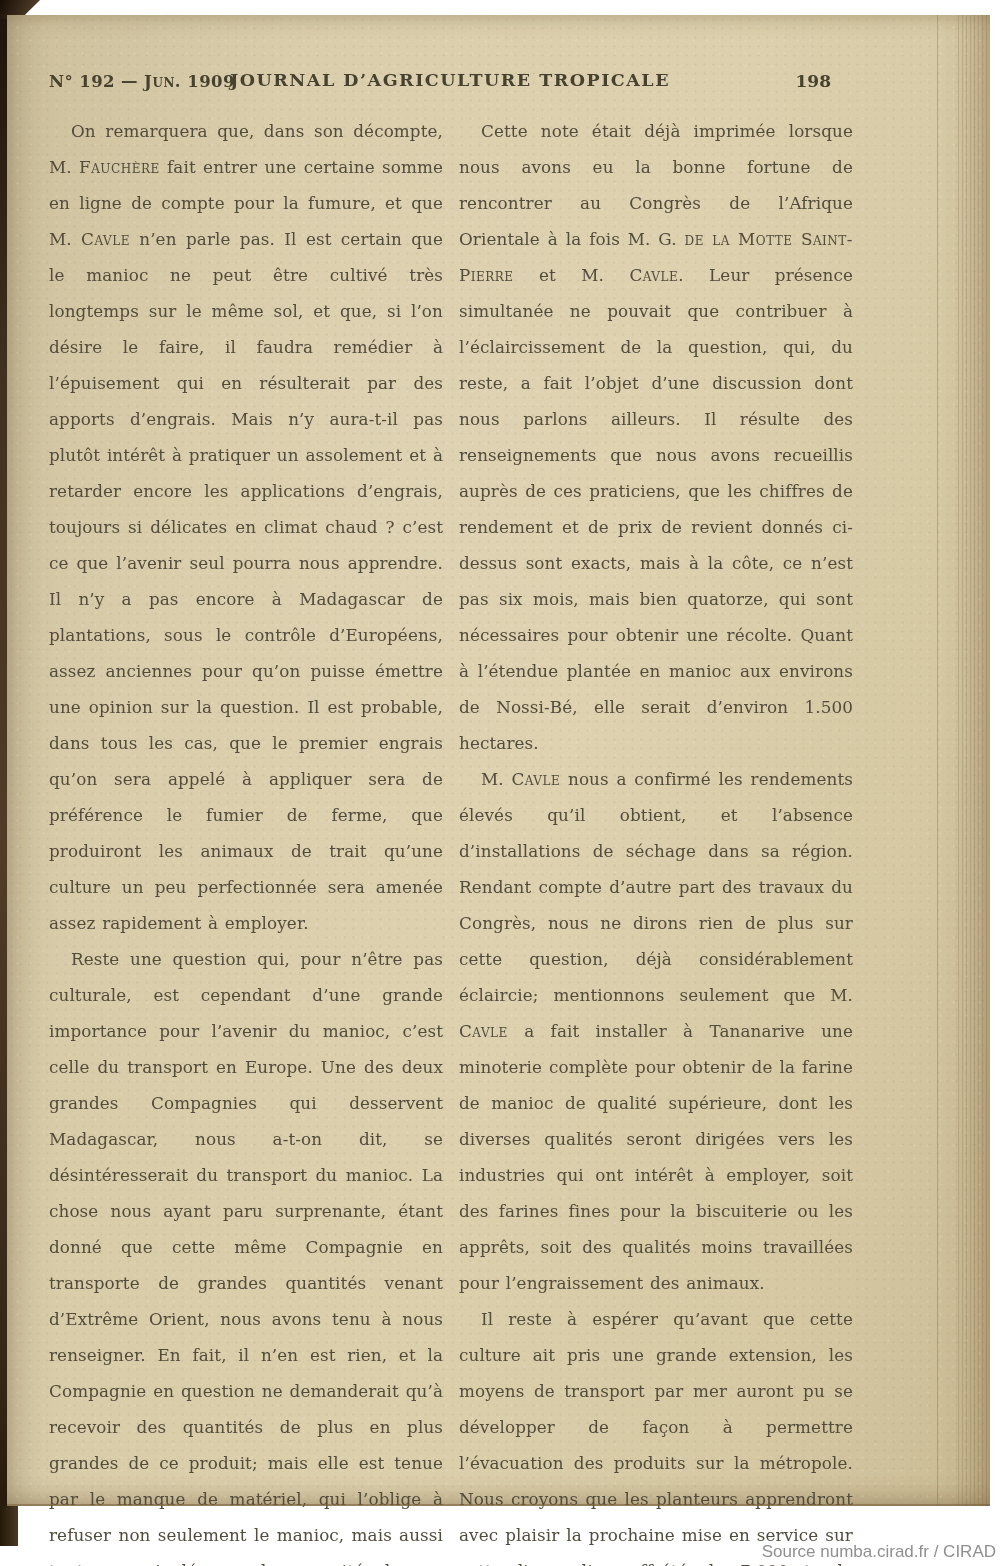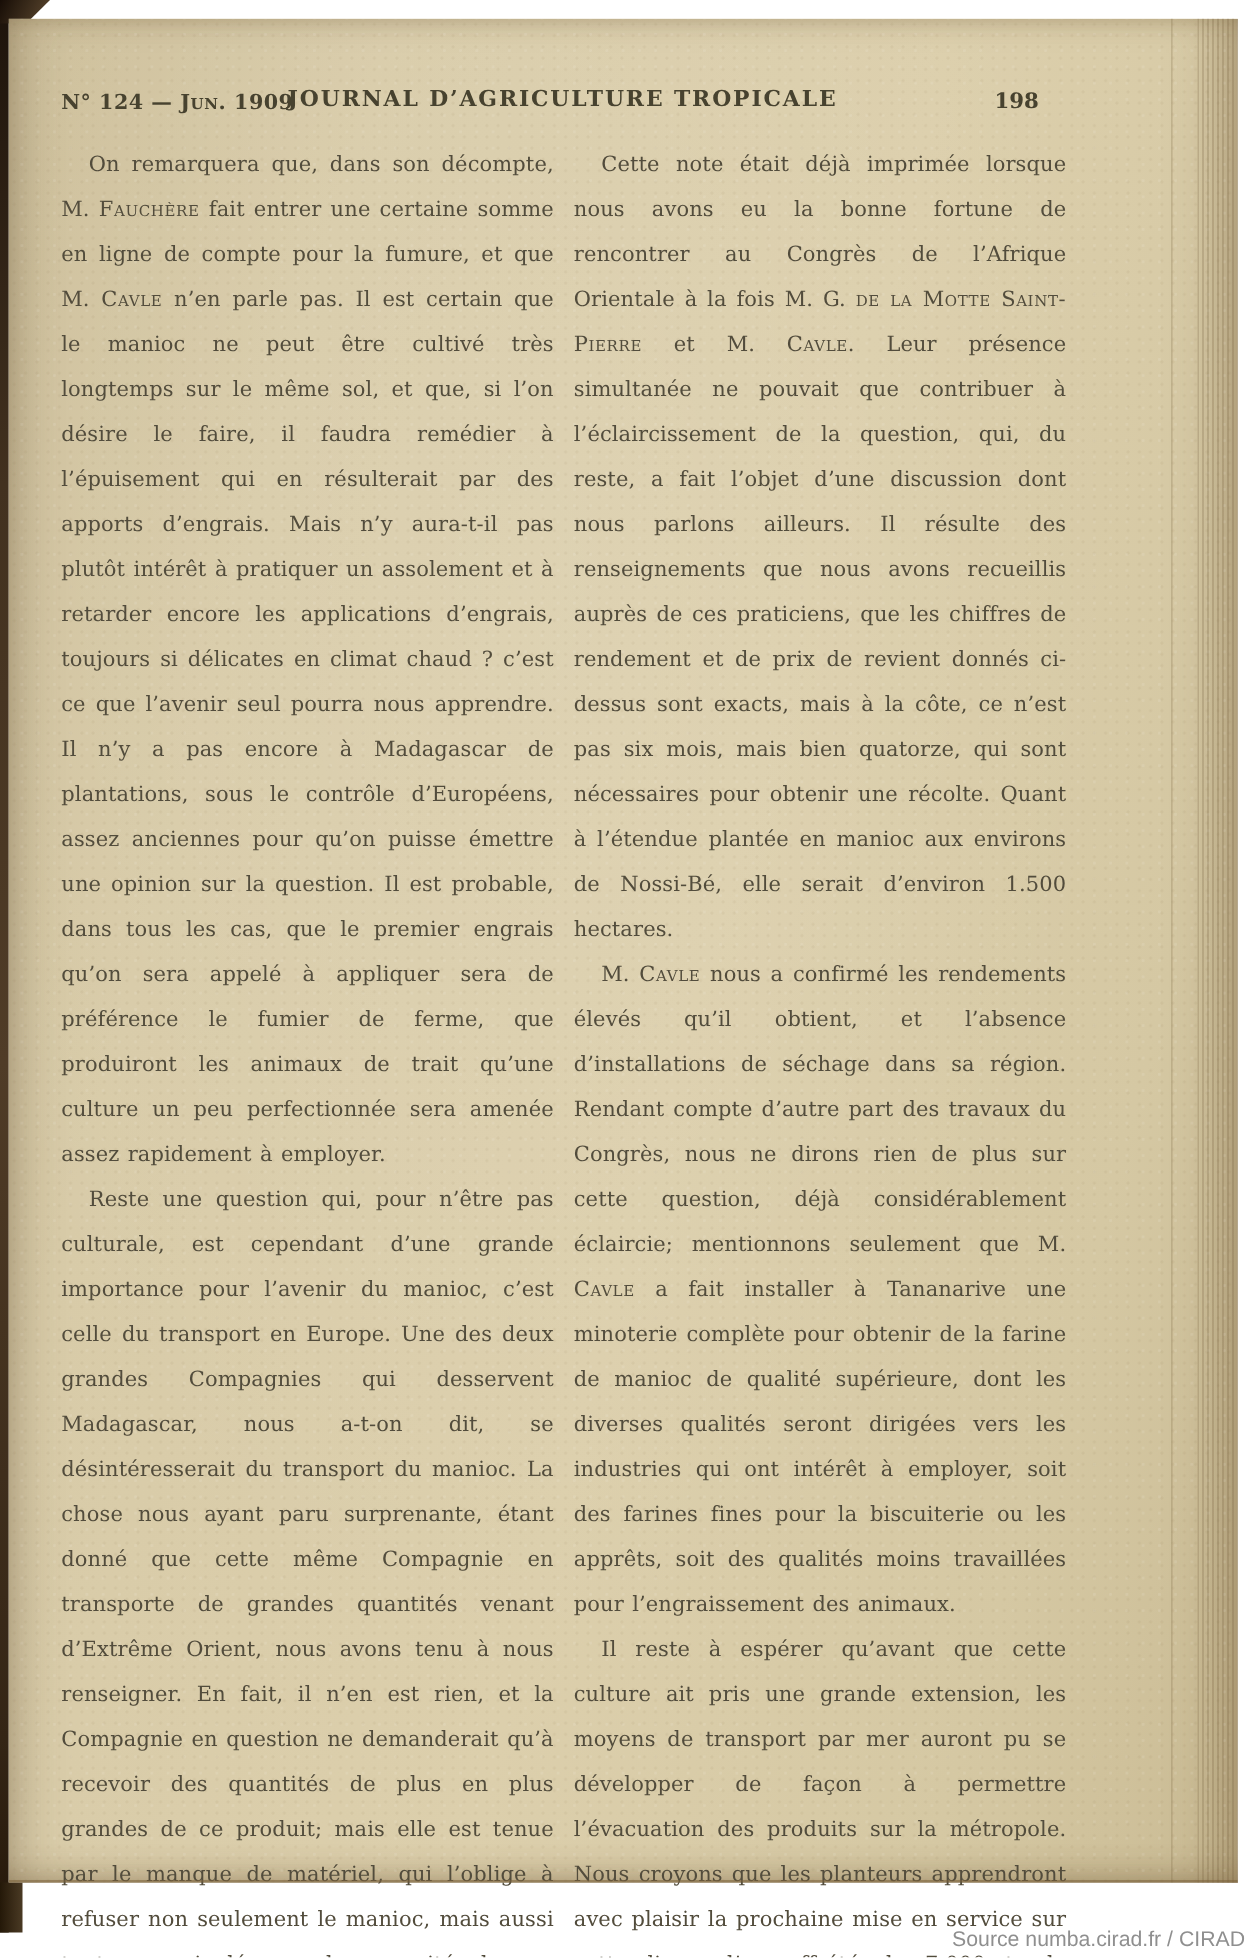--- a/index.html
+++ b/index.html
@@ -85,21 +85,21 @@
 <div class="screenshot">
   <div class="book-edge-left"></div>
   <div class="book-corner-top"></div>
   <div class="book-corner-bottom"></div>
 
   <div class="paper">
     <div class="fore-edge"></div>
     <div class="crease"></div>
 
     <div class="page-header">
-      <div class="issue"><span>N° 124 — </span><span class="smallcaps">Jun.</span><span> 1909</span></div>
+      <div class="issue"><span>N° 192 — </span><span class="smallcaps">Jun.</span><span> 1909</span></div>
       <div class="journal-title">JOURNAL D’AGRICULTURE TROPICALE</div>
       <div class="pageno">198</div>
     </div>
 
     <div class="col col-left">
         <p class="para indent"><span>On remarquera que, dans son décompte, M. </span><span class="smallcaps">Fauchère</span><span> fait entrer une certaine somme en ligne de compte pour la fumure, et que M. </span><span class="smallcaps">Cavle</span><span> n’en parle pas. Il est certain que le manioc ne peut être cultivé très longtemps sur le même sol, et que, si l’on désire le faire, il faudra remédier à l’épuisement qui en résulterait par des apports d’engrais. Mais n’y aura-t-il pas plutôt intérêt à pratiquer un assolement et à retarder encore les applications d’engrais, toujours si délicates en climat chaud ? c’est ce que l’avenir seul pourra nous apprendre. Il n’y a pas encore à Madagascar de plantations, sous le contrôle d’Européens, assez anciennes pour qu’on puisse émettre une opinion sur la question. Il est probable, dans tous les cas, que le premier engrais qu’on sera appelé à appliquer sera de préférence le fumier de ferme, que produiront les animaux de trait qu’une culture un peu perfectionnée sera amenée assez rapidement à employer.</span></p>
         <p class="para indent"><span>Reste une question qui, pour n’être pas culturale, est cependant d’une grande importance pour l’avenir du manioc, c’est celle du transport en Europe. Une des deux grandes Compagnies qui desservent Madagascar, nous a-t-on dit, se désintéresserait du transport du manioc. La chose nous ayant paru surprenante, étant donné que cette même Compagnie en transporte de grandes quantités venant d’Extrême Orient, nous avons tenu à nous renseigner. En fait, il n’en est rien, et la Compagnie en question ne demanderait qu’à recevoir des quantités de plus en plus grandes de ce produit; mais elle est tenue par le manque de matériel, qui l’oblige à refuser non seulement le manioc, mais aussi tout ce qui dépasse la capacité de ses bateaux, jusqu’au moment où le renouvellement de certains contrats lui permettra de procéder à une réorganisation de ses lignes auquel sera affecté un matériel plus grand ou plus rapide, dans tous les cas de nature à donner mieux satisfaction aux exportateurs. Ce n’est donc pas de ce côté que pourront venir des obstacles au déve-</span></p>
       </div>
     <div class="col col-right">
         <p class="para indent"><span>Cette note était déjà imprimée lorsque nous avons eu la bonne fortune de rencontrer au Congrès de l’Afrique Orientale à la fois M. G. </span><span class="smallcaps">de la Motte Saint-Pierre</span><span> et M. </span><span class="smallcaps">Cavle</span><span>. Leur présence simultanée ne pouvait que contribuer à l’éclaircissement de la question, qui, du reste, a fait l’objet d’une discussion dont nous parlons ailleurs. Il résulte des renseignements que nous avons recueillis auprès de ces praticiens, que les chiffres de rendement et de prix de revient donnés ci-dessus sont exacts, mais à la côte, ce n’est pas six mois, mais bien quatorze, qui sont nécessaires pour obtenir une récolte. Quant à l’étendue plantée en manioc aux environs de Nossi-Bé, elle serait d’environ 1.500 hectares.</span></p>

